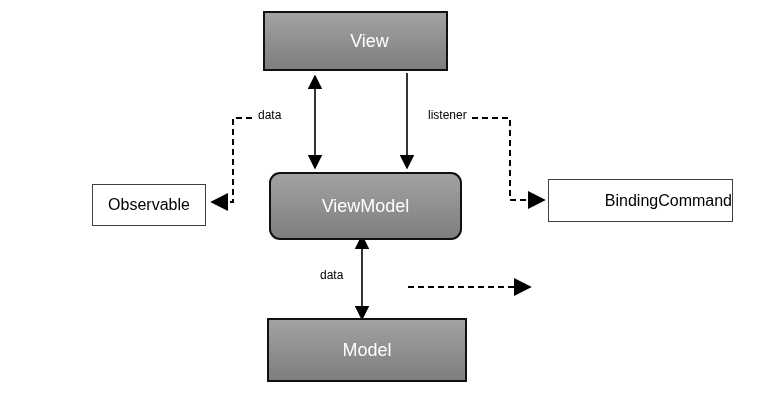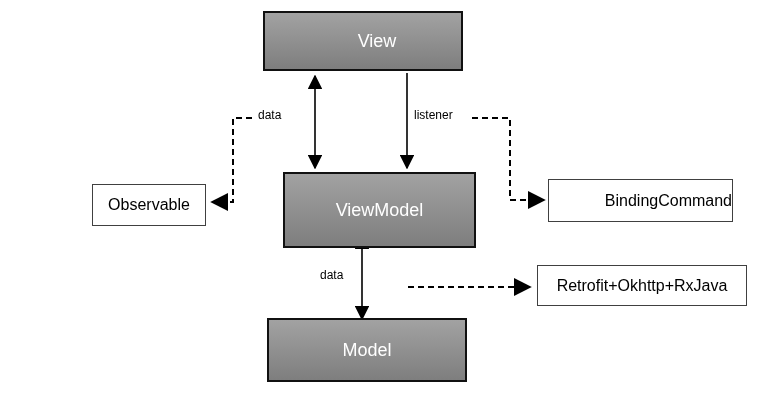--- a/index.html
+++ b/index.html
@@ -76,43 +76,40 @@
 
     <line class="solid" x1="362" y1="236" x2="362" y2="319" marker-start="url(#arrow)" marker-end="url(#arrow)"></line>
 
     <path class="dashed" d="M252,118 L233,118 L233,202 L212,202" marker-end="url(#arrow)"></path>
 
     <path class="dashed" d="M472,118 L510,118 L510,200 L544,200" marker-end="url(#arrow)"></path>
 
     <path class="dashed" d="M408,287 L530,287" marker-end="url(#arrow)"></path>
   </svg>
 
-  <div class="gnode" style="left:263px; top:11px; width:200px; height:60px;padding-left:28px;">
+  <div class="gnode" style="left:263px; top:11px; width:185px; height:60px;padding-left:28px;">
     <span>View</span>
   </div>
 
-  <div class="gnode" style="left:283px; top:172px; width:193px; height:76px;">
+  <div class="gnode" style="left:269px; top:172px; width:193px; height:68px;border-radius:11px;">
     <span>ViewModel</span>
   </div>
 
   <div class="gnode" style="left:267px; top:318px; width:200px; height:64px;">
     <span>Model</span>
   </div>
 
   <div class="wnode" style="left:92px; top:184px; width:114px; height:42px;justify-content:center;">
     <span>Observable</span>
   </div>
 
   <div class="wnode" style="left:548px; top:179px; width:185px; height:43px;justify-content:flex-end;">
     <span>BindingCommand</span>
   </div>
 
-  <div class="wnode" style="left:537px; top:265px; width:210px; height:41px;">
-    <span>Retrofit+Okhttp+RxJava</span>
-  </div>
 
   <div class="edge-label" style="left:258px; top:108px;">data</div>
 
-  <div class="edge-label" style="left:414px; top:108px;">listener</div>
+  <div class="edge-label" style="left:428px; top:108px;">listener</div>
 
   <div class="edge-label" style="left:320px; top:268px;">data</div>
 
 </div>
 
 </body></html>

